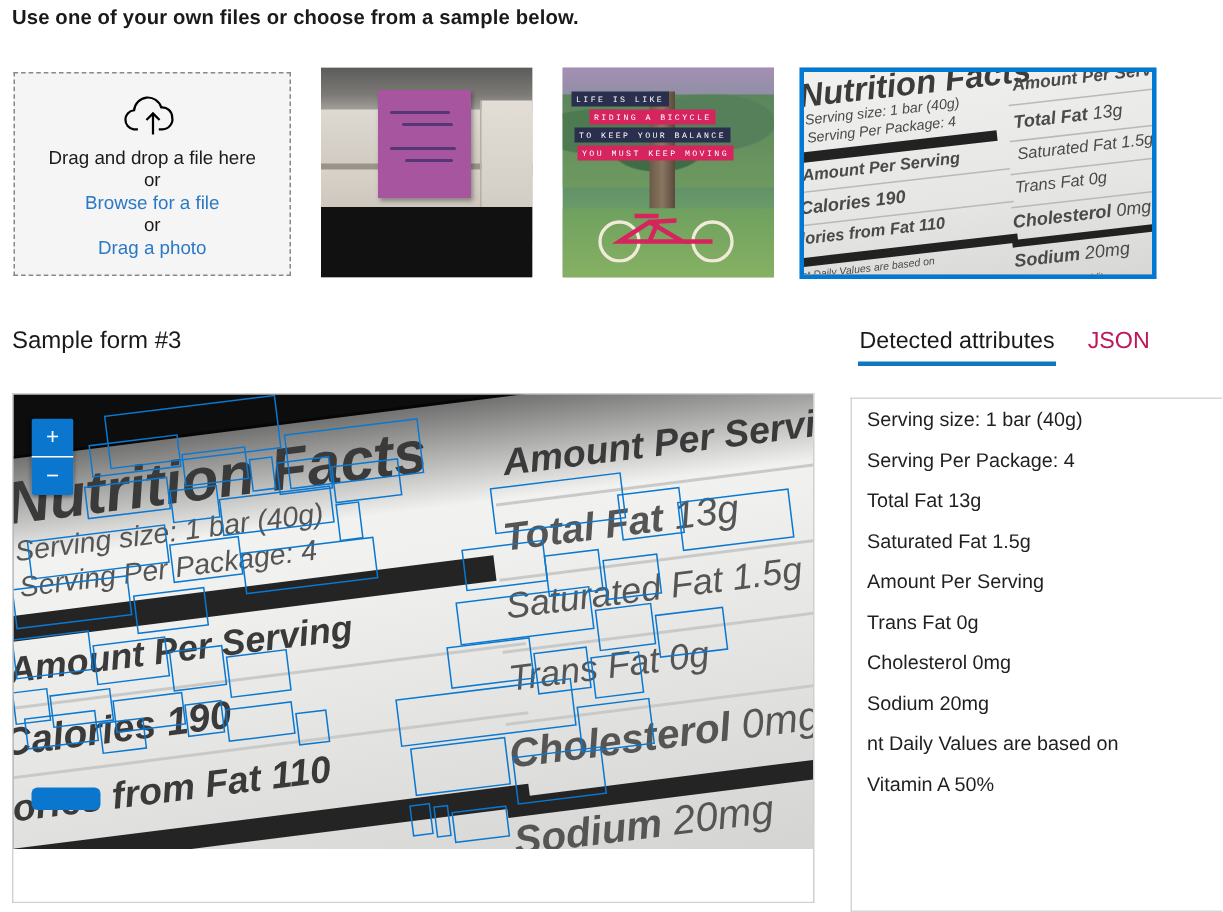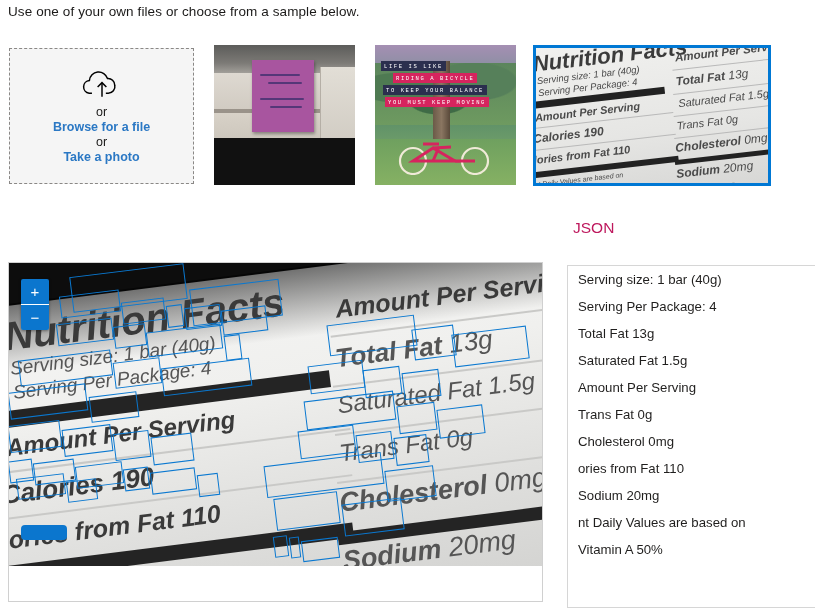--- a/index.html
+++ b/index.html
@@ -7,36 +7,36 @@
   body{
     width:815px;height:608px;overflow:hidden;background:#ffffff;
     font-family:"Liberation Sans","DejaVu Sans",sans-serif;
     color:#201f1e;-webkit-font-smoothing:antialiased;
   }
   .page{position:relative;width:815px;height:608px;}
 
   
   .intro{
     position:absolute;left:8px;top:4px;width:600px;
-    font-size:13.5px;font-weight:normal;color:#1b1a19;letter-spacing:.1px;
+    font-size:13.5px;font-weight:bold;color:#1b1a19;letter-spacing:.1px;
   }
 
   
   .sample-row{position:absolute;left:0;top:45px;height:140px;width:815px;}
 
   .dropzone{
     position:absolute;left:9px;top:3px;width:185px;height:136px;
     border:1px dashed #8a8886;background:#f5f5f5;
     box-sizing:border-box;display:flex;flex-direction:column;
     align-items:center;justify-content:center;
   }
   .cloud-icon{width:42px;height:30px;margin-bottom:6px;margin-top:2px;}
   .dz-line{font-size:12.5px;line-height:15px;color:#1b1a19;text-align:center;}
   .dz-or{font-size:12.5px;line-height:15px;color:#1b1a19;}
-  .dz-link{font-size:12.5px;line-height:15px;color:#2b78c4;cursor:pointer;font-weight:bold;}
+  .dz-link{font-size:12.5px;line-height:15px;color:#2b78c4;cursor:pointer;}
 
   .thumb{position:absolute;top:0;width:141px;height:140px;overflow:hidden;
          background:#ddd;box-sizing:border-box;cursor:pointer;}
   .thumb.t1{left:214px;}
   .thumb.t2{left:375px;}
   .thumb.t3{left:533px;width:238px;height:141px;border:3px solid #0078d4;}
 
   
   .tn1{position:absolute;inset:0;background:#cfc9bf;}
   .tn1 .ceil{position:absolute;left:0;top:0;width:100%;height:30px;
@@ -146,24 +146,25 @@
   <div class="sample-row">
 
     <div class="dropzone">
       <span class="cloud-icon">
         <svg viewBox="0 0 48 34" width="42" height="30" fill="none" stroke="#000" stroke-width="1.7">
           <path d="M12.5 27.5h-3.2A7.3 7.3 0 0 1 9.6 13a10.6 10.6 0 0 1 20.7-2.2 7.6 7.6 0 0 1 8.3 7.5 7.6 7.6 0 0 1-7.6 9.2h-2.6"></path>
           <path d="M24 31.5V15.5"></path>
           <path d="M19 20.4l5-5 5 5"></path>
         </svg>
       </span>
+      <div class="dz-line">Drag and drop a file here</div>
       <div class="dz-or">or</div>
       <div class="dz-link">Browse for a file</div>
       <div class="dz-or">or</div>
-      <div class="dz-link">Take a photo</div>
+      <div class="dz-link">Drag a photo</div>
     </div>
 
     <div class="thumb t1">
       <div class="tn1">
         <div class="ceil"></div>
           <div class="wallA"></div>
           <div class="deskedge"></div>
         <div class="wallB"></div>
           <div class="panelR"></div>
           <div class="black"></div>
@@ -221,22 +222,24 @@
           <div class="rule" style="left:152px;top:118px;width:114px;"></div>
           <div class="tl" style="left:152px;top:121px;font-size:12px;font-style:italic;"><b>Cholesterol</b> 0mg</div>
           <div class="bar" style="left:150px;top:140px;width:118px;height:5px;"></div>
           <div class="tl" style="left:150px;top:147px;font-size:12px;font-style:italic;"><b>Sodium</b> 20mg</div>
           <div class="tl" style="left:148px;top:168px;font-size:7px;font-style:italic;">Vitamin A 50% • Vit</div>
         </div>
       </div>
     </div>
   </div>
 
+  <div class="form-title">Sample form #3</div>
 
   <div class="tabs">
+    <div class="tab active">Detected attributes</div>
     <div class="tab inactive">JSON</div>
   </div>
 
   <div class="viewer">
 
     <div class="viewer-canvas">
 
       <div class="photo">
         <div class="dark-top"></div>
         <div class="shade"></div>
@@ -331,21 +334,20 @@
 
   <div class="attrs">
     <div>
       <div class="attr-item">Serving size: 1 bar (40g)</div>
       <div class="attr-item">Serving Per Package: 4</div>
       <div class="attr-item">Total Fat 13g</div>
       <div class="attr-item">Saturated Fat 1.5g</div>
       <div class="attr-item">Amount Per Serving</div>
       <div class="attr-item">Trans Fat 0g</div>
       <div class="attr-item">Cholesterol 0mg</div>
-      <div class="attr-item">ories from Fat 110</div>
       <div class="attr-item">Sodium 20mg</div>
       <div class="attr-item">nt Daily Values are based on</div>
       <div class="attr-item">Vitamin A 50%</div>
 
     </div>
   </div>
 
 </div>
 
 </body></html>

